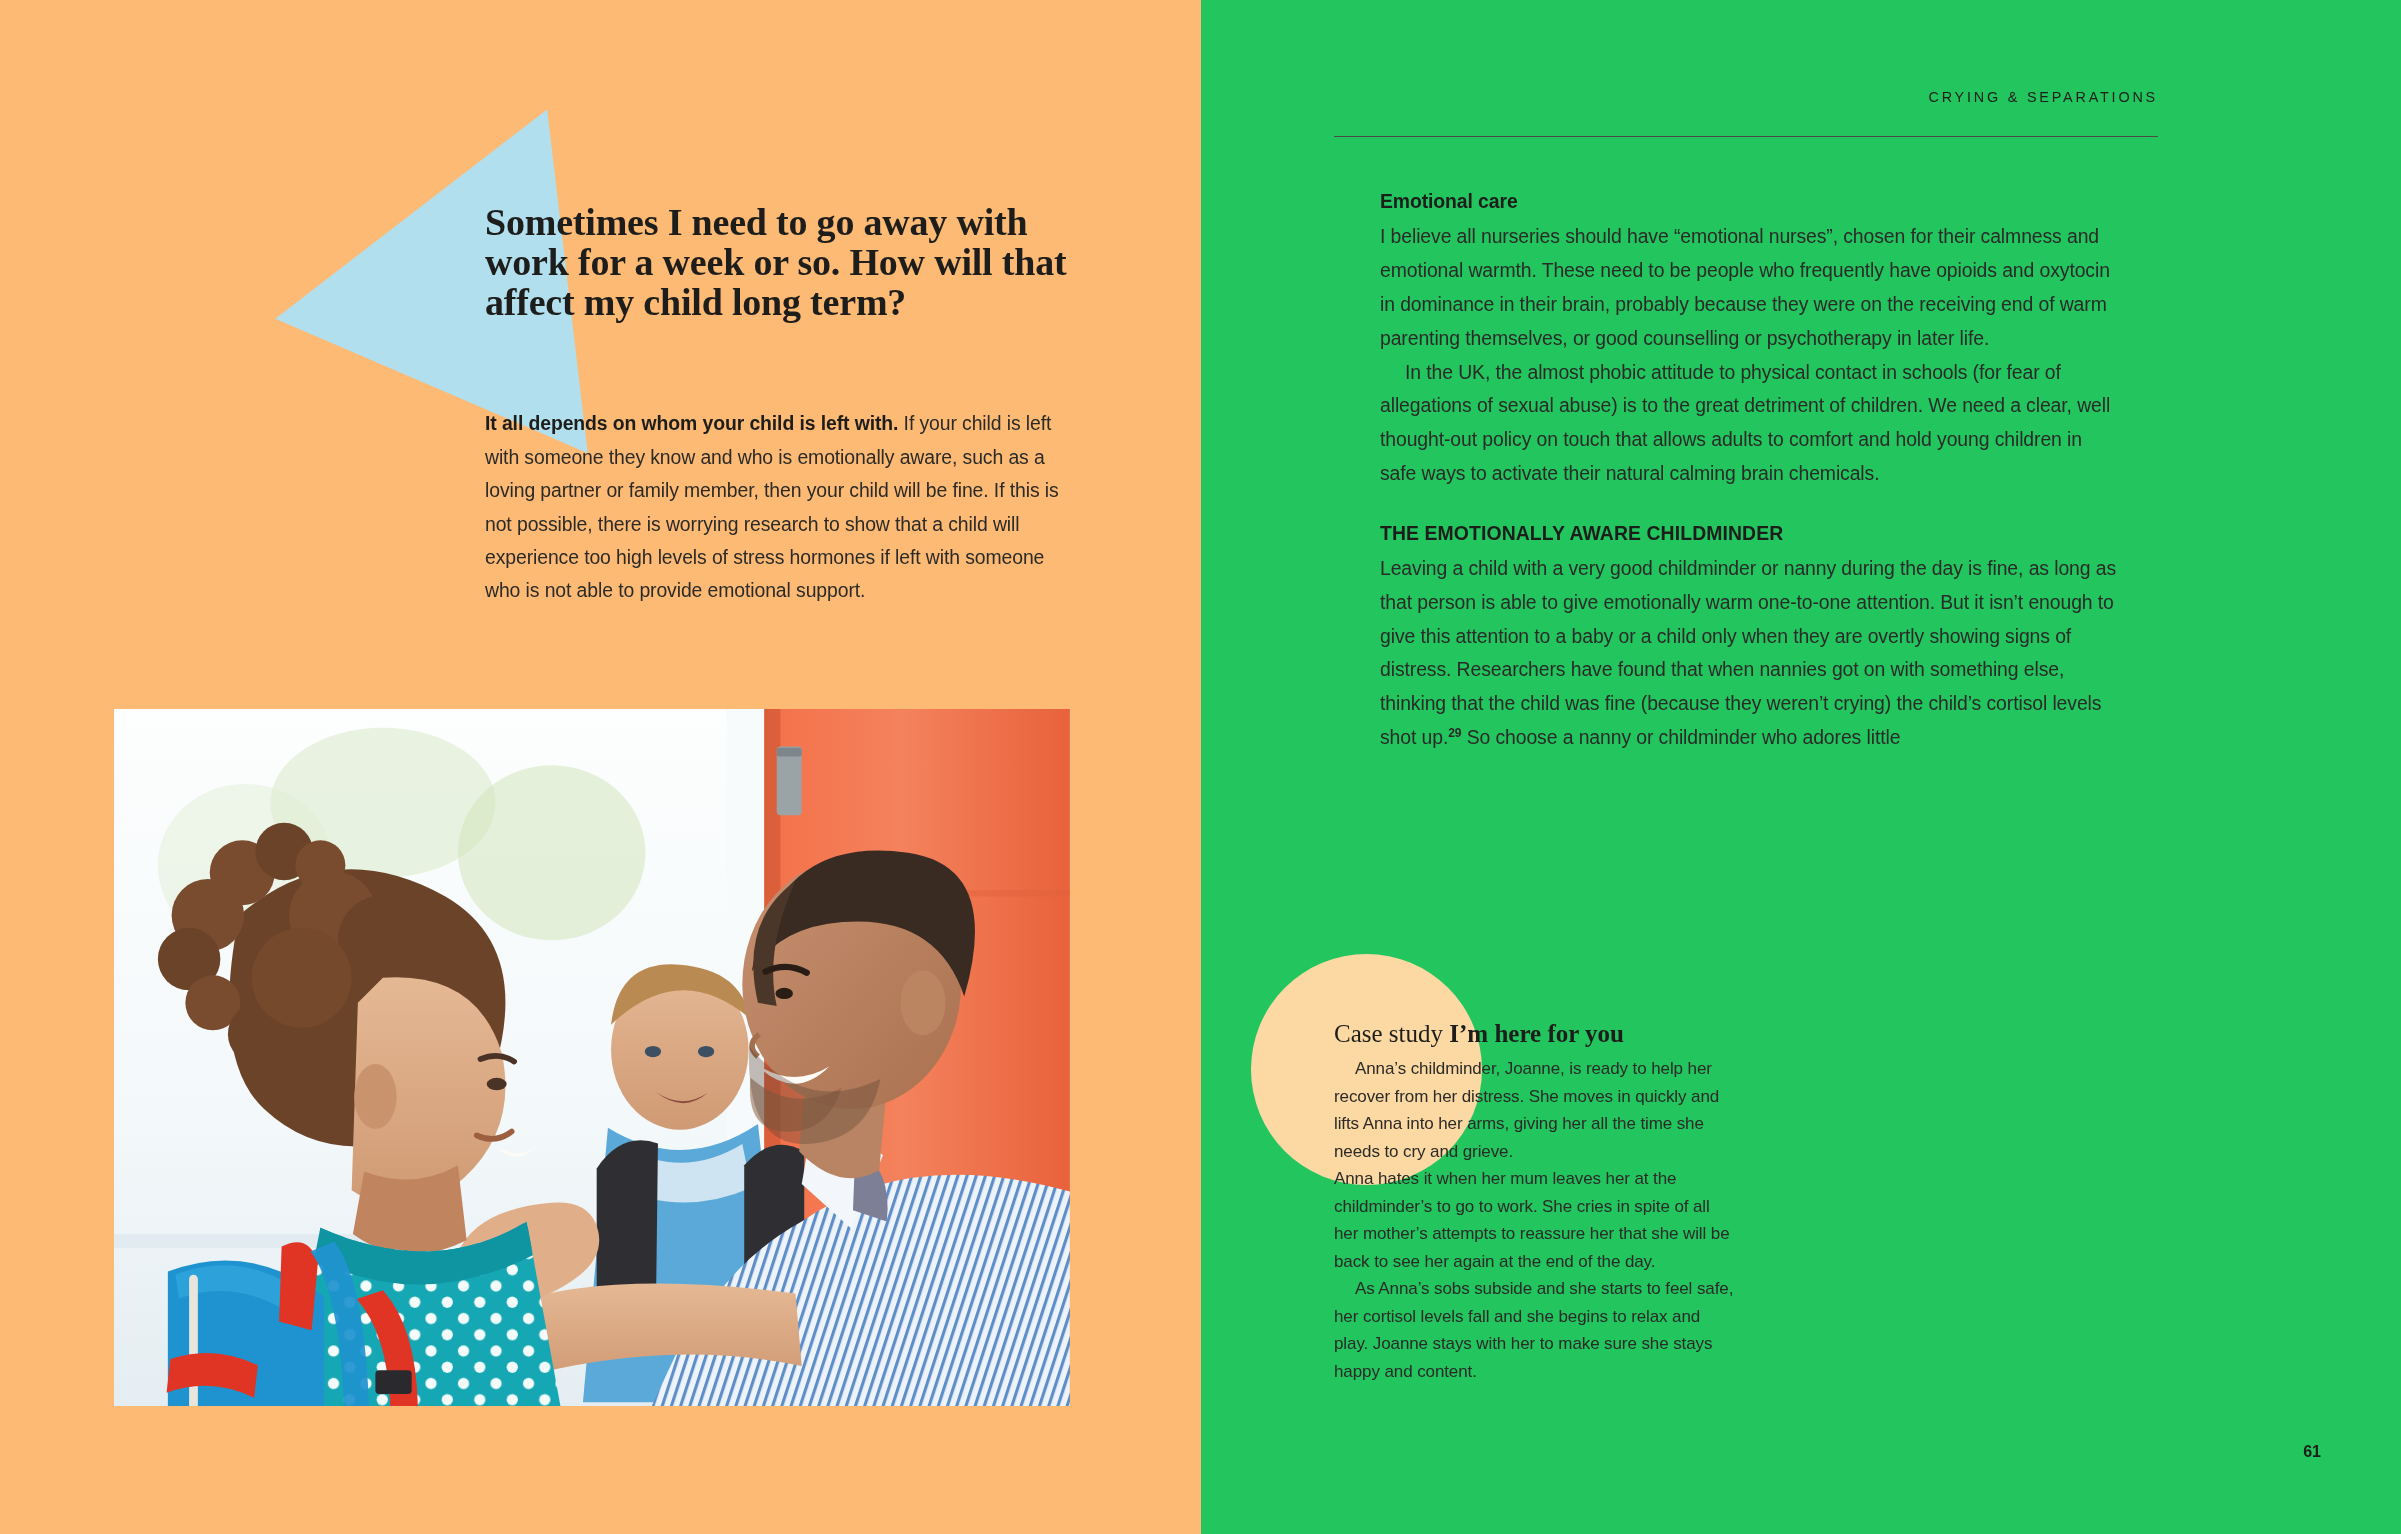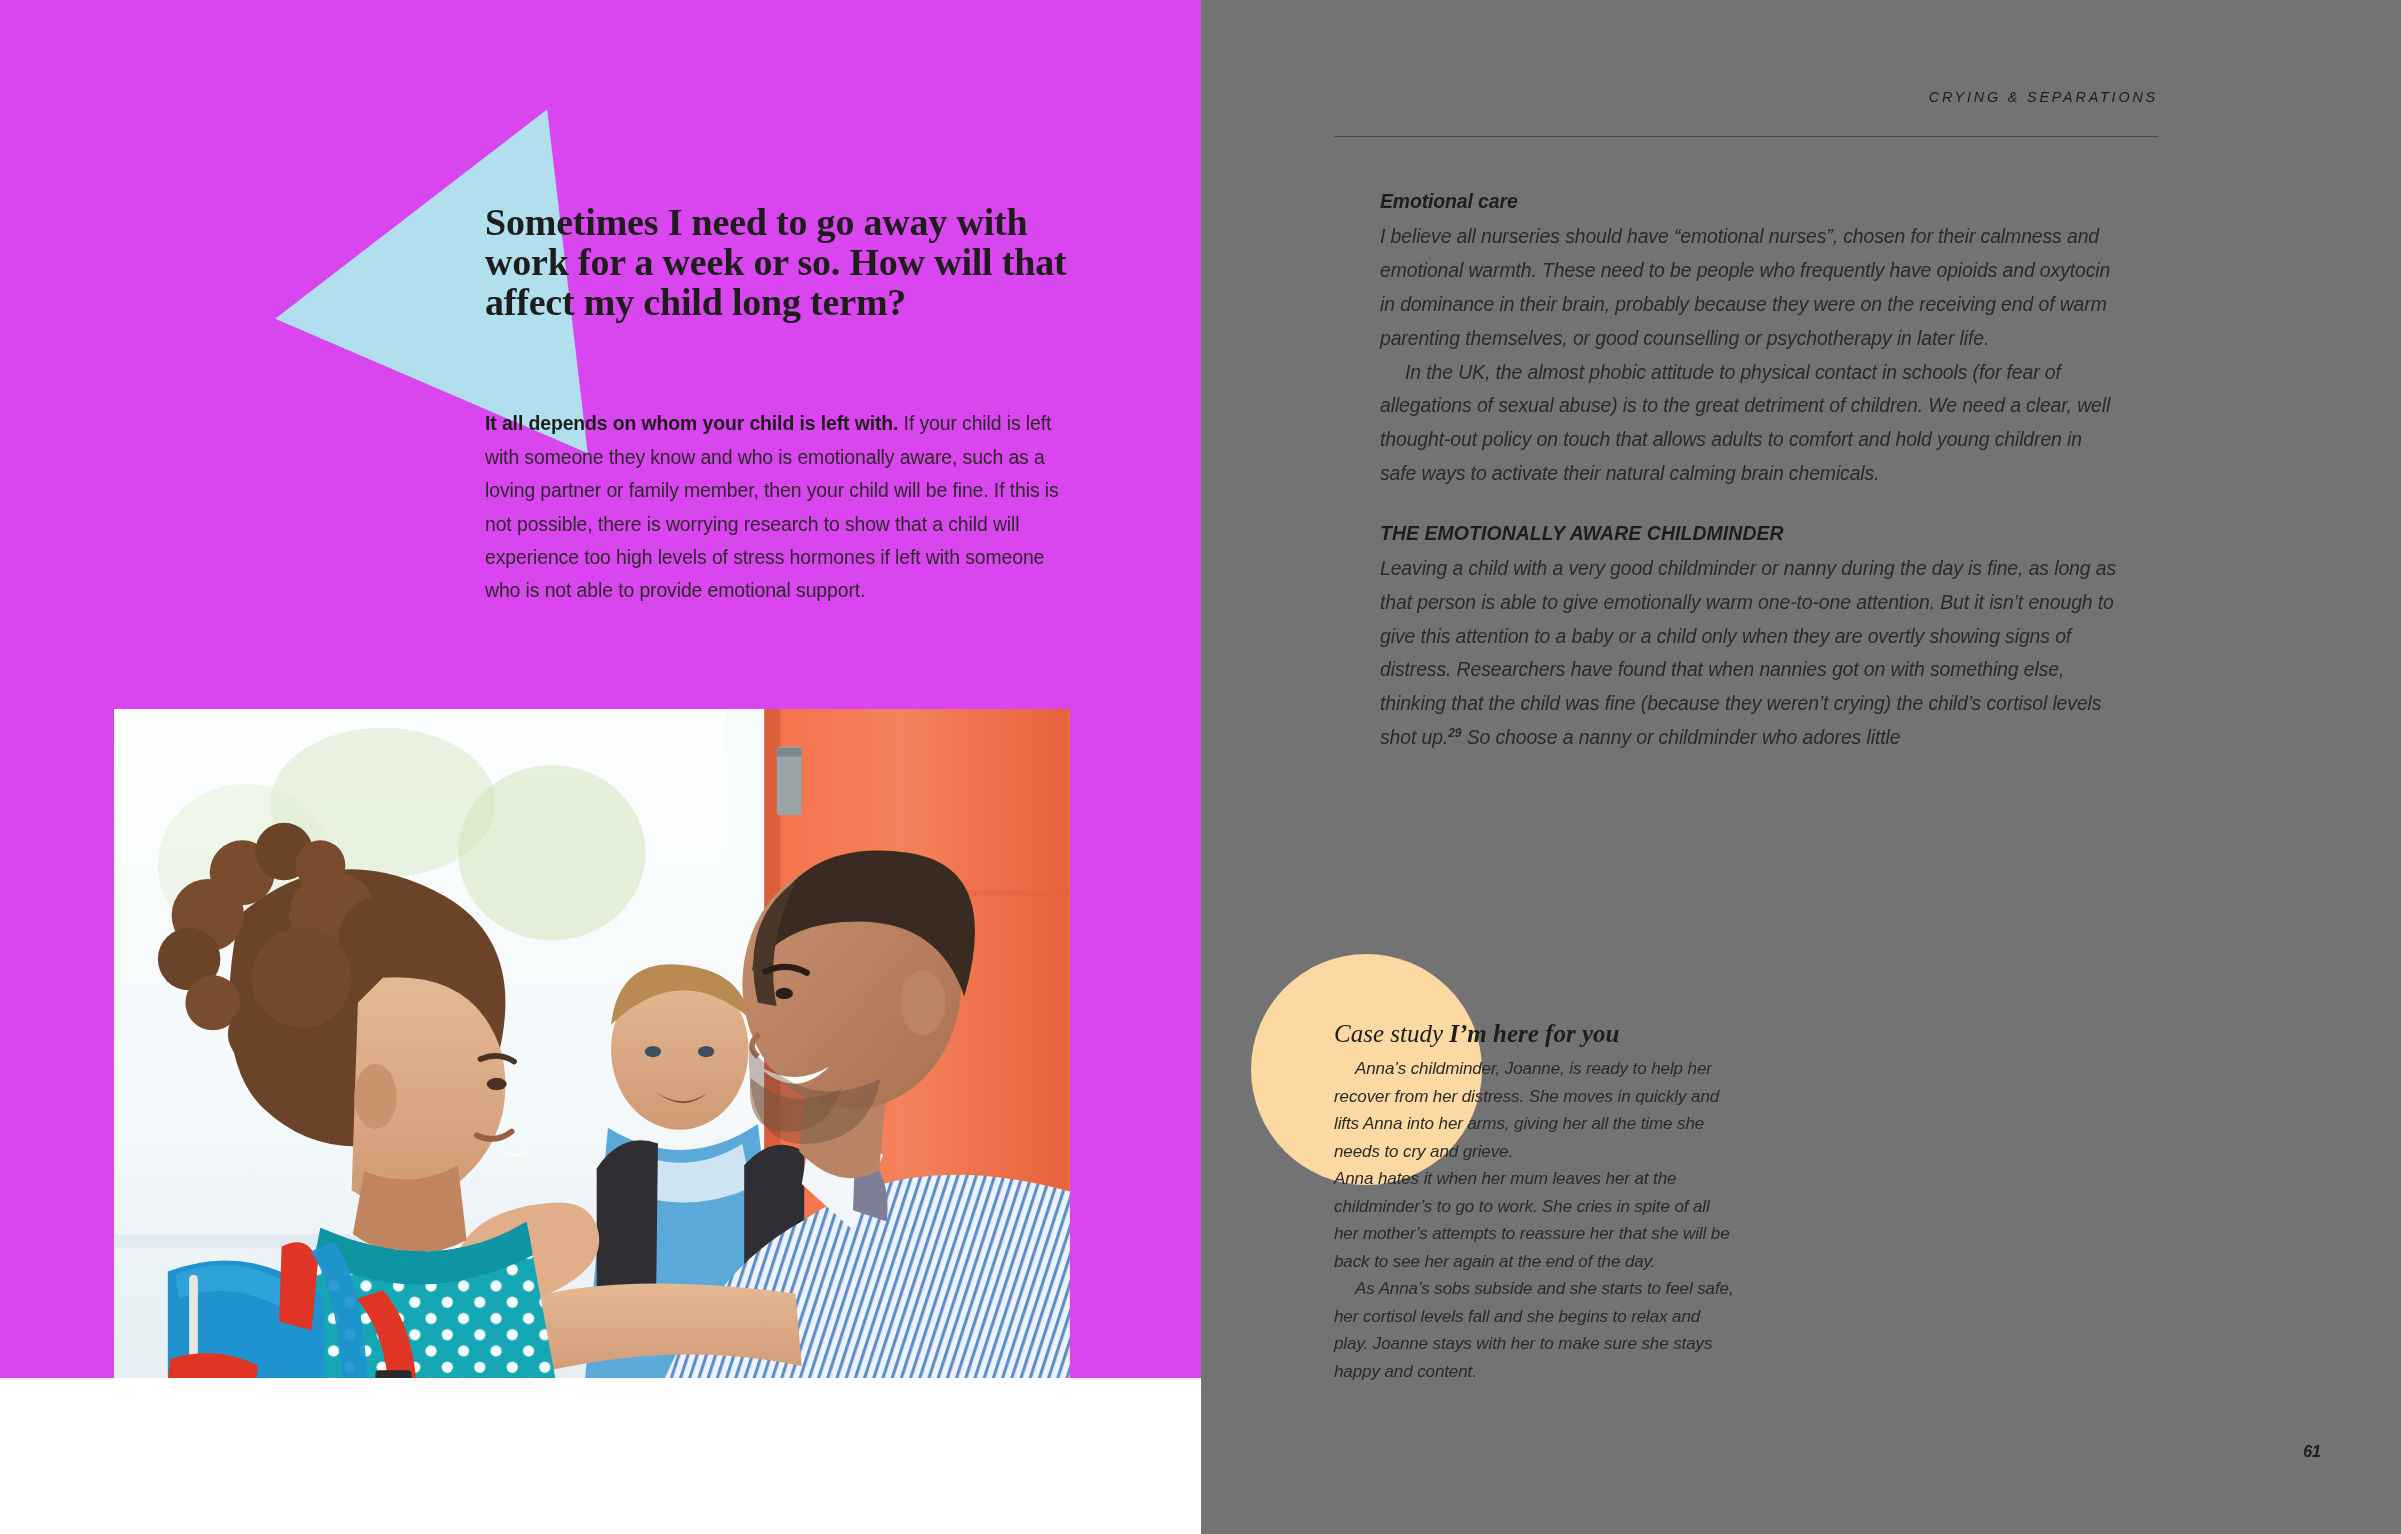--- a/index.html
+++ b/index.html
@@ -19,22 +19,22 @@
   #spread {
     position: absolute;
     inset: 0;
     display: block;
   }
 
   
   #left-page {
     position: absolute;
     left: 0; top: 0;
-    width: 1201px; height: 1378px;
-    background: #d946ef;
+    width: 1201px; height: 1534px;
+    background: #fdba74;
     overflow: hidden;
   }
 
   
   #deco-triangle {
     position: absolute;
     left: 269px; top: 100px;
     width: 325px; height: 363px;
   }
 
@@ -75,23 +75,22 @@
     overflow: hidden;
     background: #e9f3f6;
   }
   #photo svg { display: block; width: 100%; height: 100%; }
 
   
   #right-page {
     position: absolute;
     left: 1201px; top: 0;
     width: 1201px; height: 1534px;
-    background: #737373;
+    background: #22c55e;
     overflow: hidden;
-    font-style: italic;
   }
 
   #running-header {
     position: absolute;
     right: 244px; top: 89px;
     font-size: 14.4px;
     font-weight: 500;
     letter-spacing: 2.8px;
     color: #1d1d1b;
     text-align: right;

